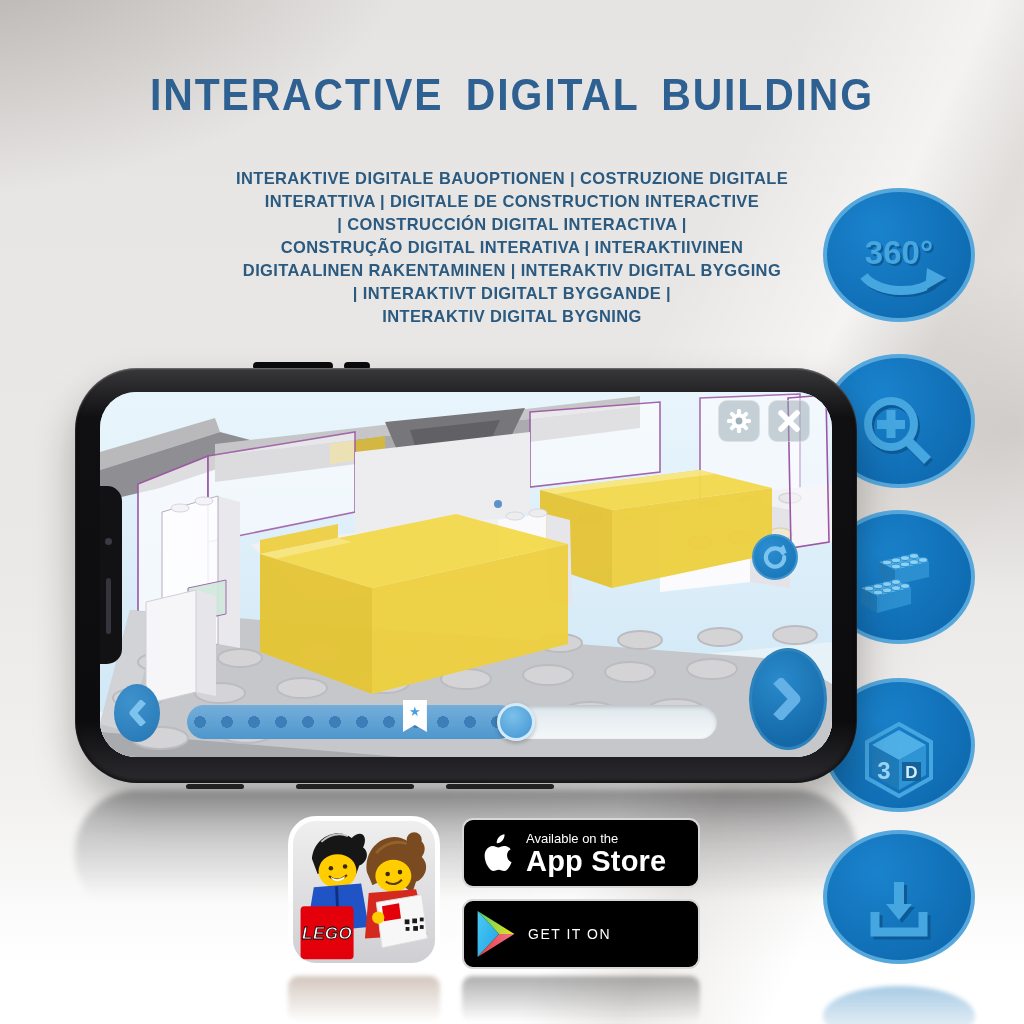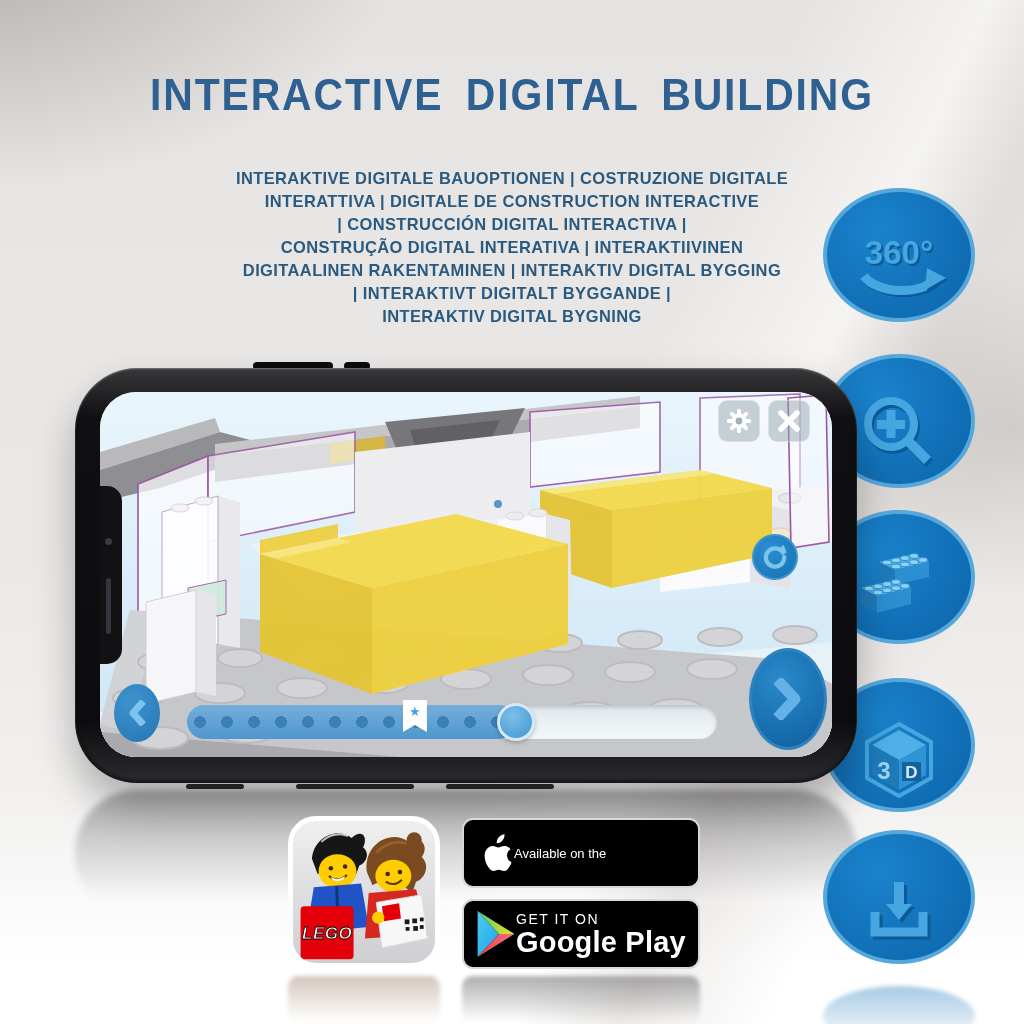--- a/index.html
+++ b/index.html
@@ -61,21 +61,21 @@
     display:flex;align-items:flex-start;justify-content:center;color:#4aa0dd;font-size:13px;padding-top:4px;box-sizing:border-box;}
   
   .phone-refl{position:absolute;left:75px;top:790px;width:782px;height:128px;border-radius:62px;
     background:linear-gradient(180deg,rgba(35,35,40,.34),rgba(35,35,40,0) 85%);filter:blur(3px);z-index:1;}
   .refl{position:absolute;filter:blur(2px);z-index:1;}
   
   .app-icon{position:absolute;left:288px;top:816px;width:152px;height:152px;border-radius:28px;
     border:5px solid #fff;box-sizing:border-box;overflow:hidden;z-index:6;
     background:linear-gradient(180deg,#efefef,#cfcfd3);text-decoration:underline;}
   .badge{position:absolute;left:462px;width:238px;height:70px;background:#000;border:2px solid #d8d8d8;
-    border-radius:11px;box-sizing:border-box;color:#fff;display:flex;align-items:center;padding:0 12px;z-index:6;}
+    border-radius:11px;box-sizing:border-box;color:#fff;display:flex;align-items:center;padding:0 12px;gap:12px;z-index:6;}
   .badge .txt{display:flex;flex-direction:column;justify-content:center;}
   .badge .l1{font-size:13px;line-height:15px;}
   .badge .l1.gp{font-size:14px;letter-spacing:1.5px;}
   .badge .l2{font-size:29px;line-height:30px;font-weight:700;letter-spacing:.2px;}
 </style>
 </head>
 <body>
 
 <div class="stage">
 
@@ -384,20 +384,21 @@
       <text x="36" y="125" text-anchor="middle" font-size="18" font-weight="bold" font-style="italic" fill="#ffffff" stroke="#000" stroke-width="0.8" letter-spacing="0.5">LEGO</text>
     </svg>
   </div>
 
   <div class="badge" style="top:818px">
     <svg width="38" height="46" viewBox="0 0 60 72">
       <path fill="#fff" d="M41.8,16.2c2.1-2.6,3.6-6.2,3.2-9.8c-3.1,0.1-6.8,2.1-9,4.6c-2,2.3-3.7,6-3.2,9.5 C36.2,20.8,39.7,18.8,41.8,16.2z M49,39.9c-0.1-6.6,5.4-9.8,5.6-10c-3-4.4-7.8-5-9.5-5.1c-4-0.4-7.9,2.4-9.9,2.4 c-2,0-5.2-2.3-8.6-2.3c-4.4,0.1-8.5,2.6-10.8,6.6c-4.6,8-1.2,19.8,3.3,26.3c2.2,3.2,4.8,6.8,8.2,6.6c3.3-0.1,4.6-2.1,8.6-2.1 s5.1,2.1,8.6,2.1c3.6-0.1,5.8-3.2,8-6.4c2.5-3.7,3.5-7.3,3.6-7.5C56,50.4,49.2,47.8,49,39.9z"></path>
     </svg>
     <div class="txt">
       <span class="l1">Available on the</span>
+      <span class="l2">App Store</span>
     </div>
   </div>
 
   <div class="badge" style="top:899px">
     <svg width="40" height="46" viewBox="0 0 52 60">
       <defs>
         <linearGradient id="gpB" x1="0" y1="0" x2="1" y2="1">
             <stop offset="0" stop-color="#4fc9f4"></stop>
             <stop offset="1" stop-color="#1aa5e5"></stop>
           </linearGradient>
@@ -409,21 +410,20 @@
             <stop offset="0" stop-color="#e8413d"></stop>
             <stop offset="1" stop-color="#f2728f"></stop>
           </linearGradient>
       </defs>
       <polygon points="2,0 2,60 30,30" fill="url(#gpB)"></polygon>
       <polygon points="2,0 30,30 50,30" fill="url(#gpG)"></polygon>
       <polygon points="2,60 30,30 50,30" fill="url(#gpR)"></polygon>
     </svg>
     <div class="txt">
       <span class="l1 gp">GET IT ON</span>
-      <span class="l2">Google Play</span>
     </div>
   </div>
 
   <div class="refl" style="left:288px;top:976px;width:152px;height:46px;border-radius:10px;background:linear-gradient(180deg,rgba(110,70,40,.30),rgba(110,70,40,0))"></div>
   <div class="refl" style="left:462px;top:976px;width:238px;height:46px;border-radius:10px;background:linear-gradient(180deg,rgba(25,25,25,.35),rgba(25,25,25,0))"></div>
   <div class="refl" style="left:823px;top:986px;width:152px;height:60px;border-radius:50%;background:linear-gradient(180deg,rgba(36,124,188,.4),rgba(36,124,188,0))"></div>
 
 </div>
 
 </body></html>

